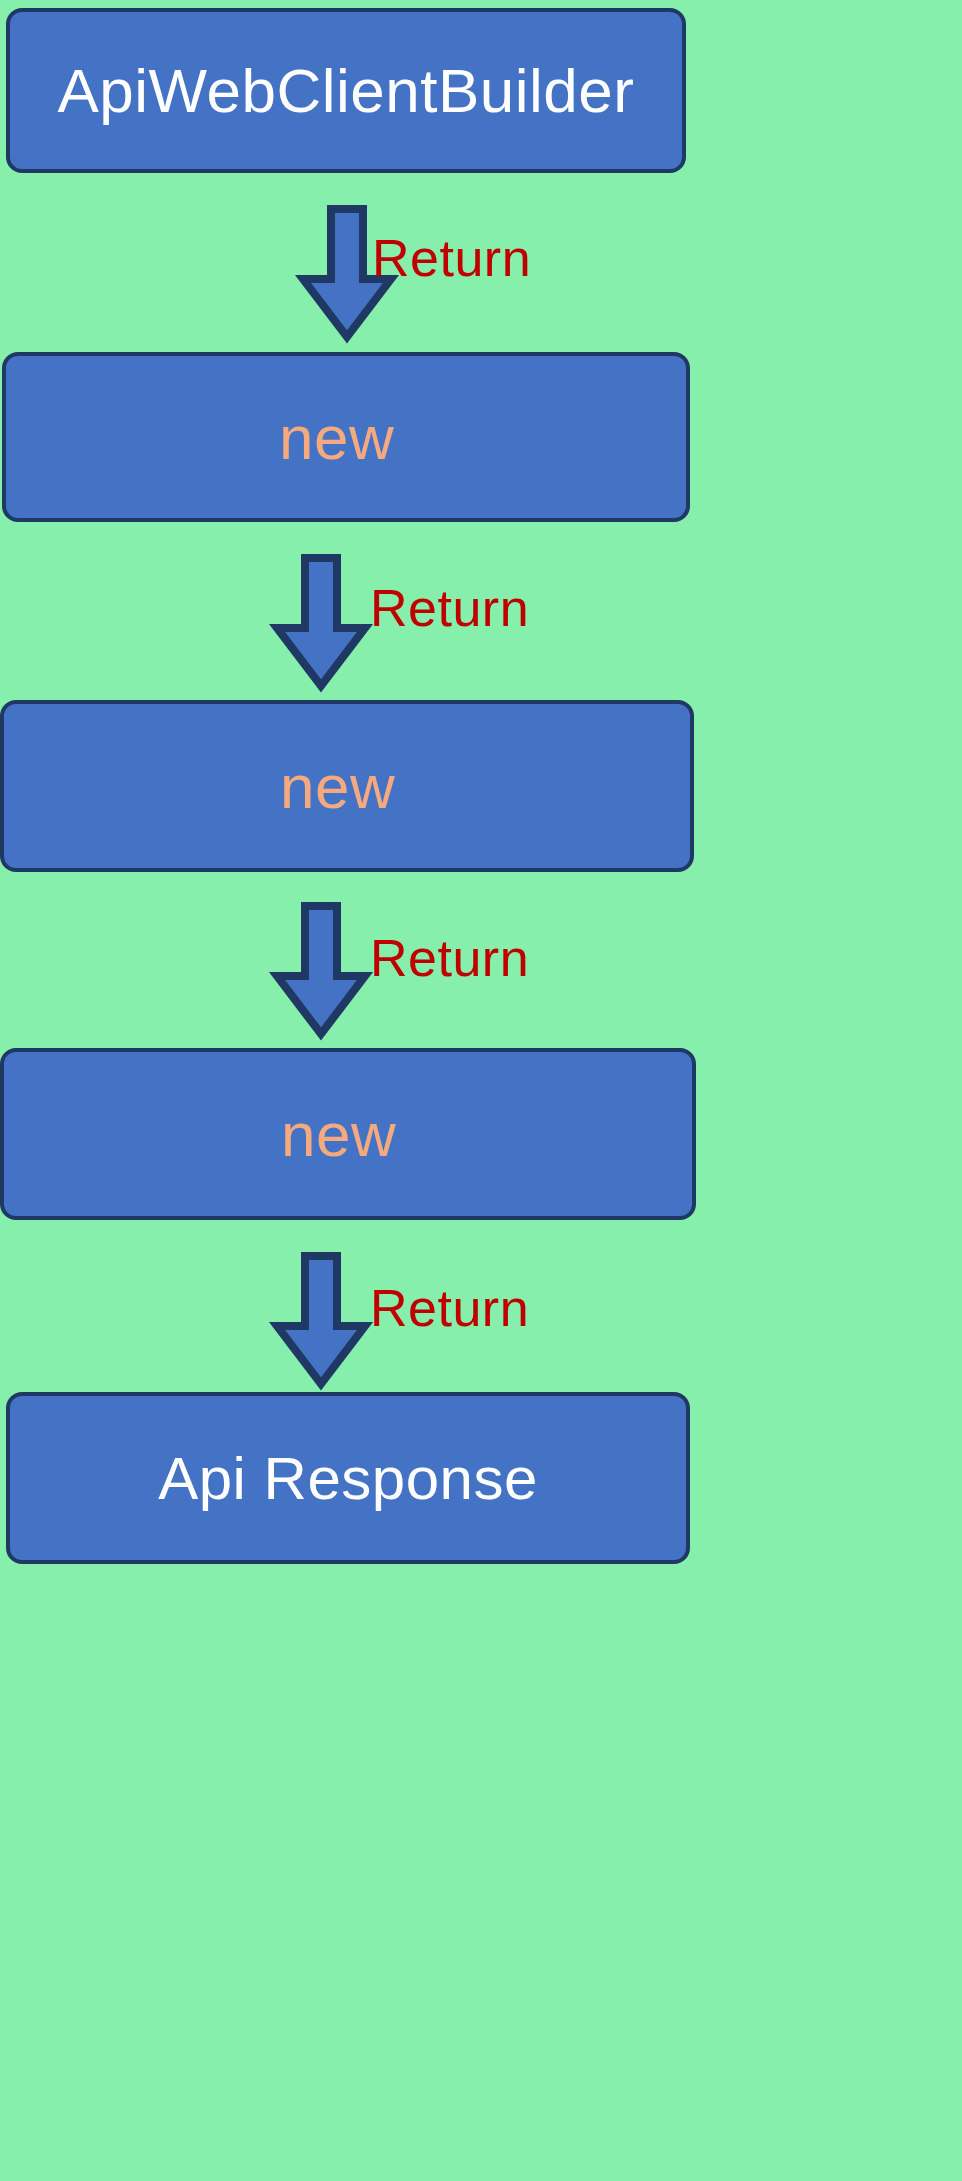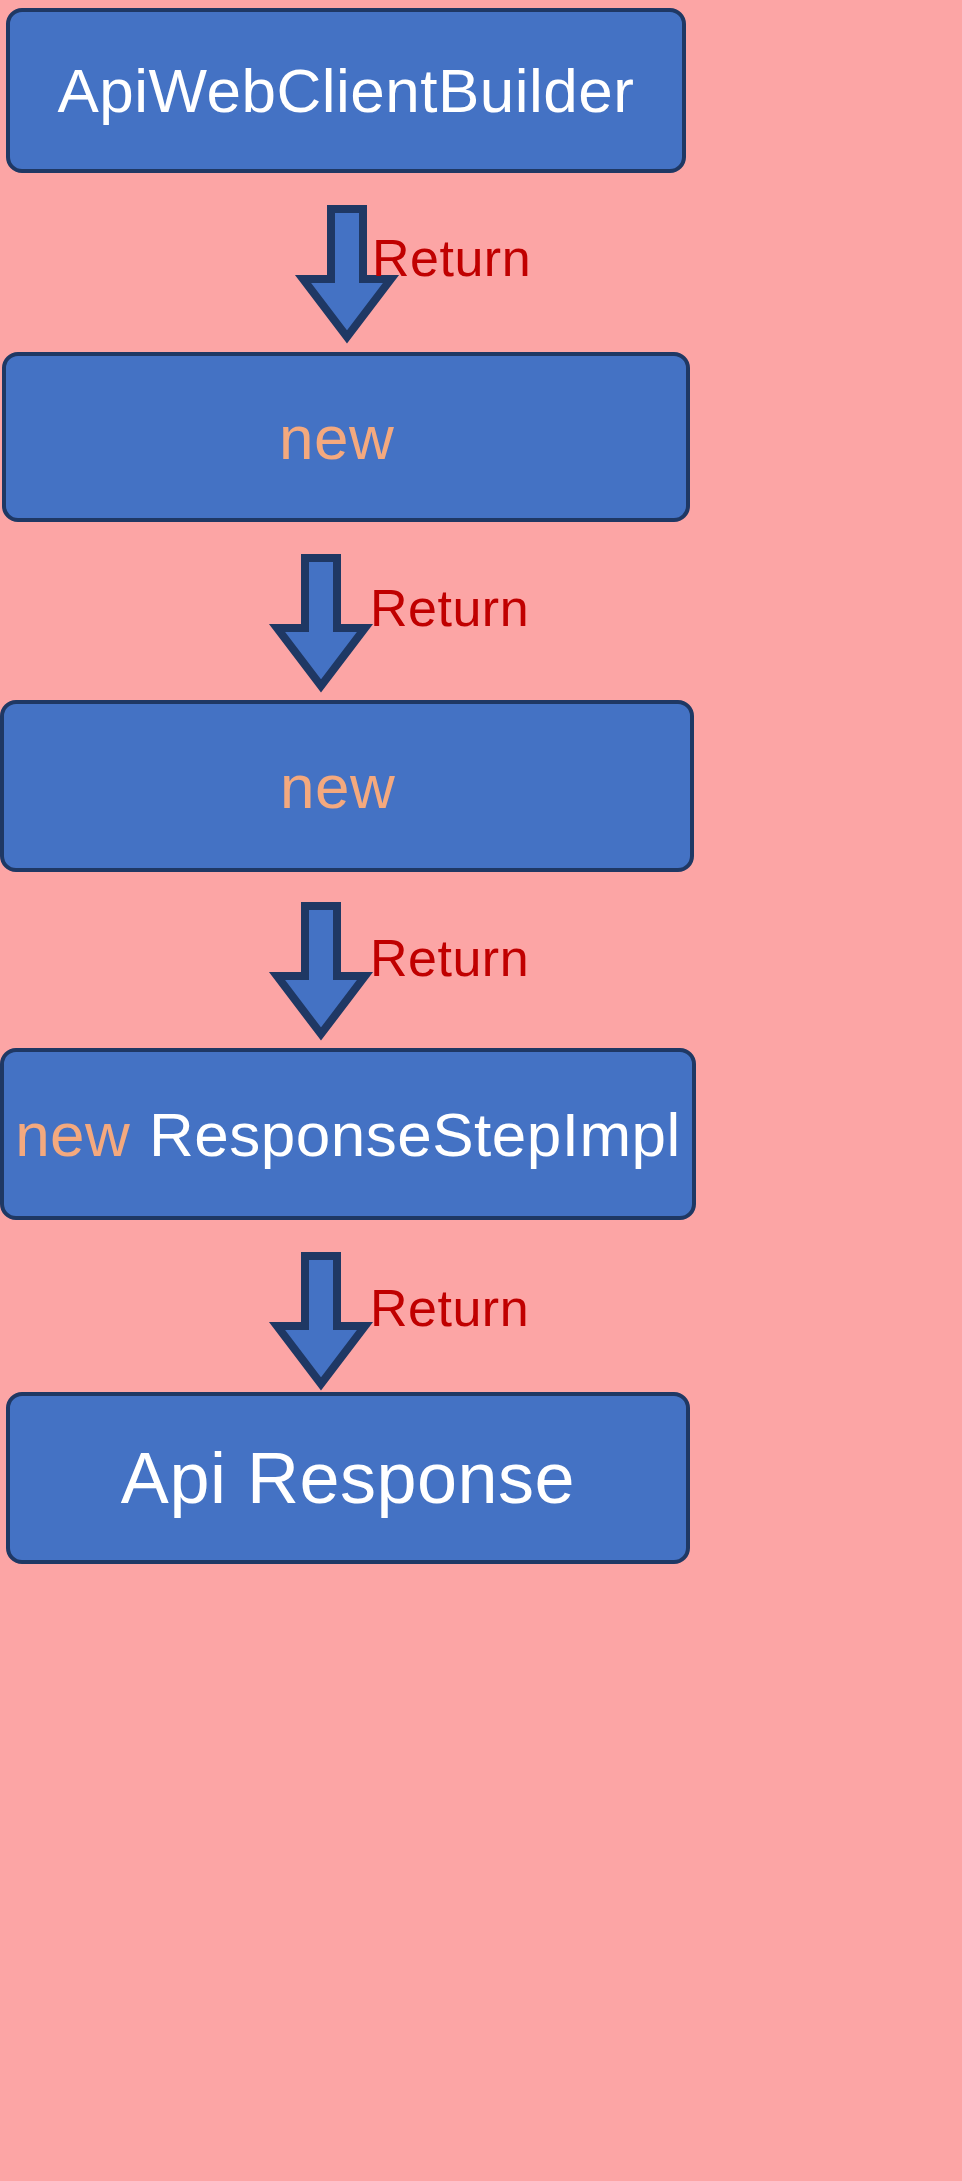--- a/index.html
+++ b/index.html
@@ -13,21 +13,21 @@
     height: 2181px;
     font-family: "Liberation Sans", sans-serif;
     overflow: hidden;
     position: relative;
   }
 
   #diagram {
     position: relative;
     width: 962px;
     height: 2181px;
-    background: #fca5a5;
+    background: #86efac;
   }
 
   
   .node {
     position: absolute;
     box-sizing: border-box;
     background: #4472C4;
     border: 4px solid #1F3864;
     border-radius: 16px;
     display: flex;
@@ -44,21 +44,21 @@
     color: #F4A97E;
     display: inline-block;
     margin-right: 0.30em;
   }
 
   
   .node-0 { left: 6px;  top: 8px;    width: 680px; height: 165px; font-size: 62px; }
   .node-1 { left: 2px;  top: 352px;  width: 688px; height: 170px; font-size: 62px; }
   .node-2 { left: 0px;  top: 700px;  width: 694px; height: 172px; font-size: 62px; }
   .node-3 { left: 0px;  top: 1048px; width: 696px; height: 172px; font-size: 62px; }
-  .node-4 { left: 6px;  top: 1396px; width: 684px; height: 172px; font-size: 72px; }
+  .node-4 { left: 6px;  top: 1396px; width: 684px; height: 172px; font-size: 60px; }
 
   
   .node-4 { top: 1392px; }
 
   
   .arrow {
     position: absolute;
     width: 120px;
     height: 140px;
   }
@@ -107,21 +107,20 @@
 
   <div class="arrow" style="left:261px; top:902px;">
     <svg viewBox="0 0 120 140" xmlns="http://www.w3.org/2000/svg">
       <polygon points="44,4 76,4 76,74 104,74 60,132 16,74 44,74" fill="#4472C4" stroke="#1F3864" stroke-width="8" stroke-linejoin="miter"></polygon>
     </svg>
   </div>
   <div class="edge-label" style="left:370px; top:928px;">Return</div>
 
   <div class="node node-3">
     <span class="kw" style="display: inline-block;">new</span>
-    <span class="txt">ResponseStepImpl</span>
   </div>
 
   <div class="arrow" style="left:261px; top:1252px;">
     <svg viewBox="0 0 120 140" xmlns="http://www.w3.org/2000/svg">
       <polygon points="44,4 76,4 76,74 104,74 60,132 16,74 44,74" fill="#4472C4" stroke="#1F3864" stroke-width="8" stroke-linejoin="miter"></polygon>
     </svg>
   </div>
   <div class="edge-label" style="left:370px; top:1278px;">Return</div>
 
   <div class="node node-4">

